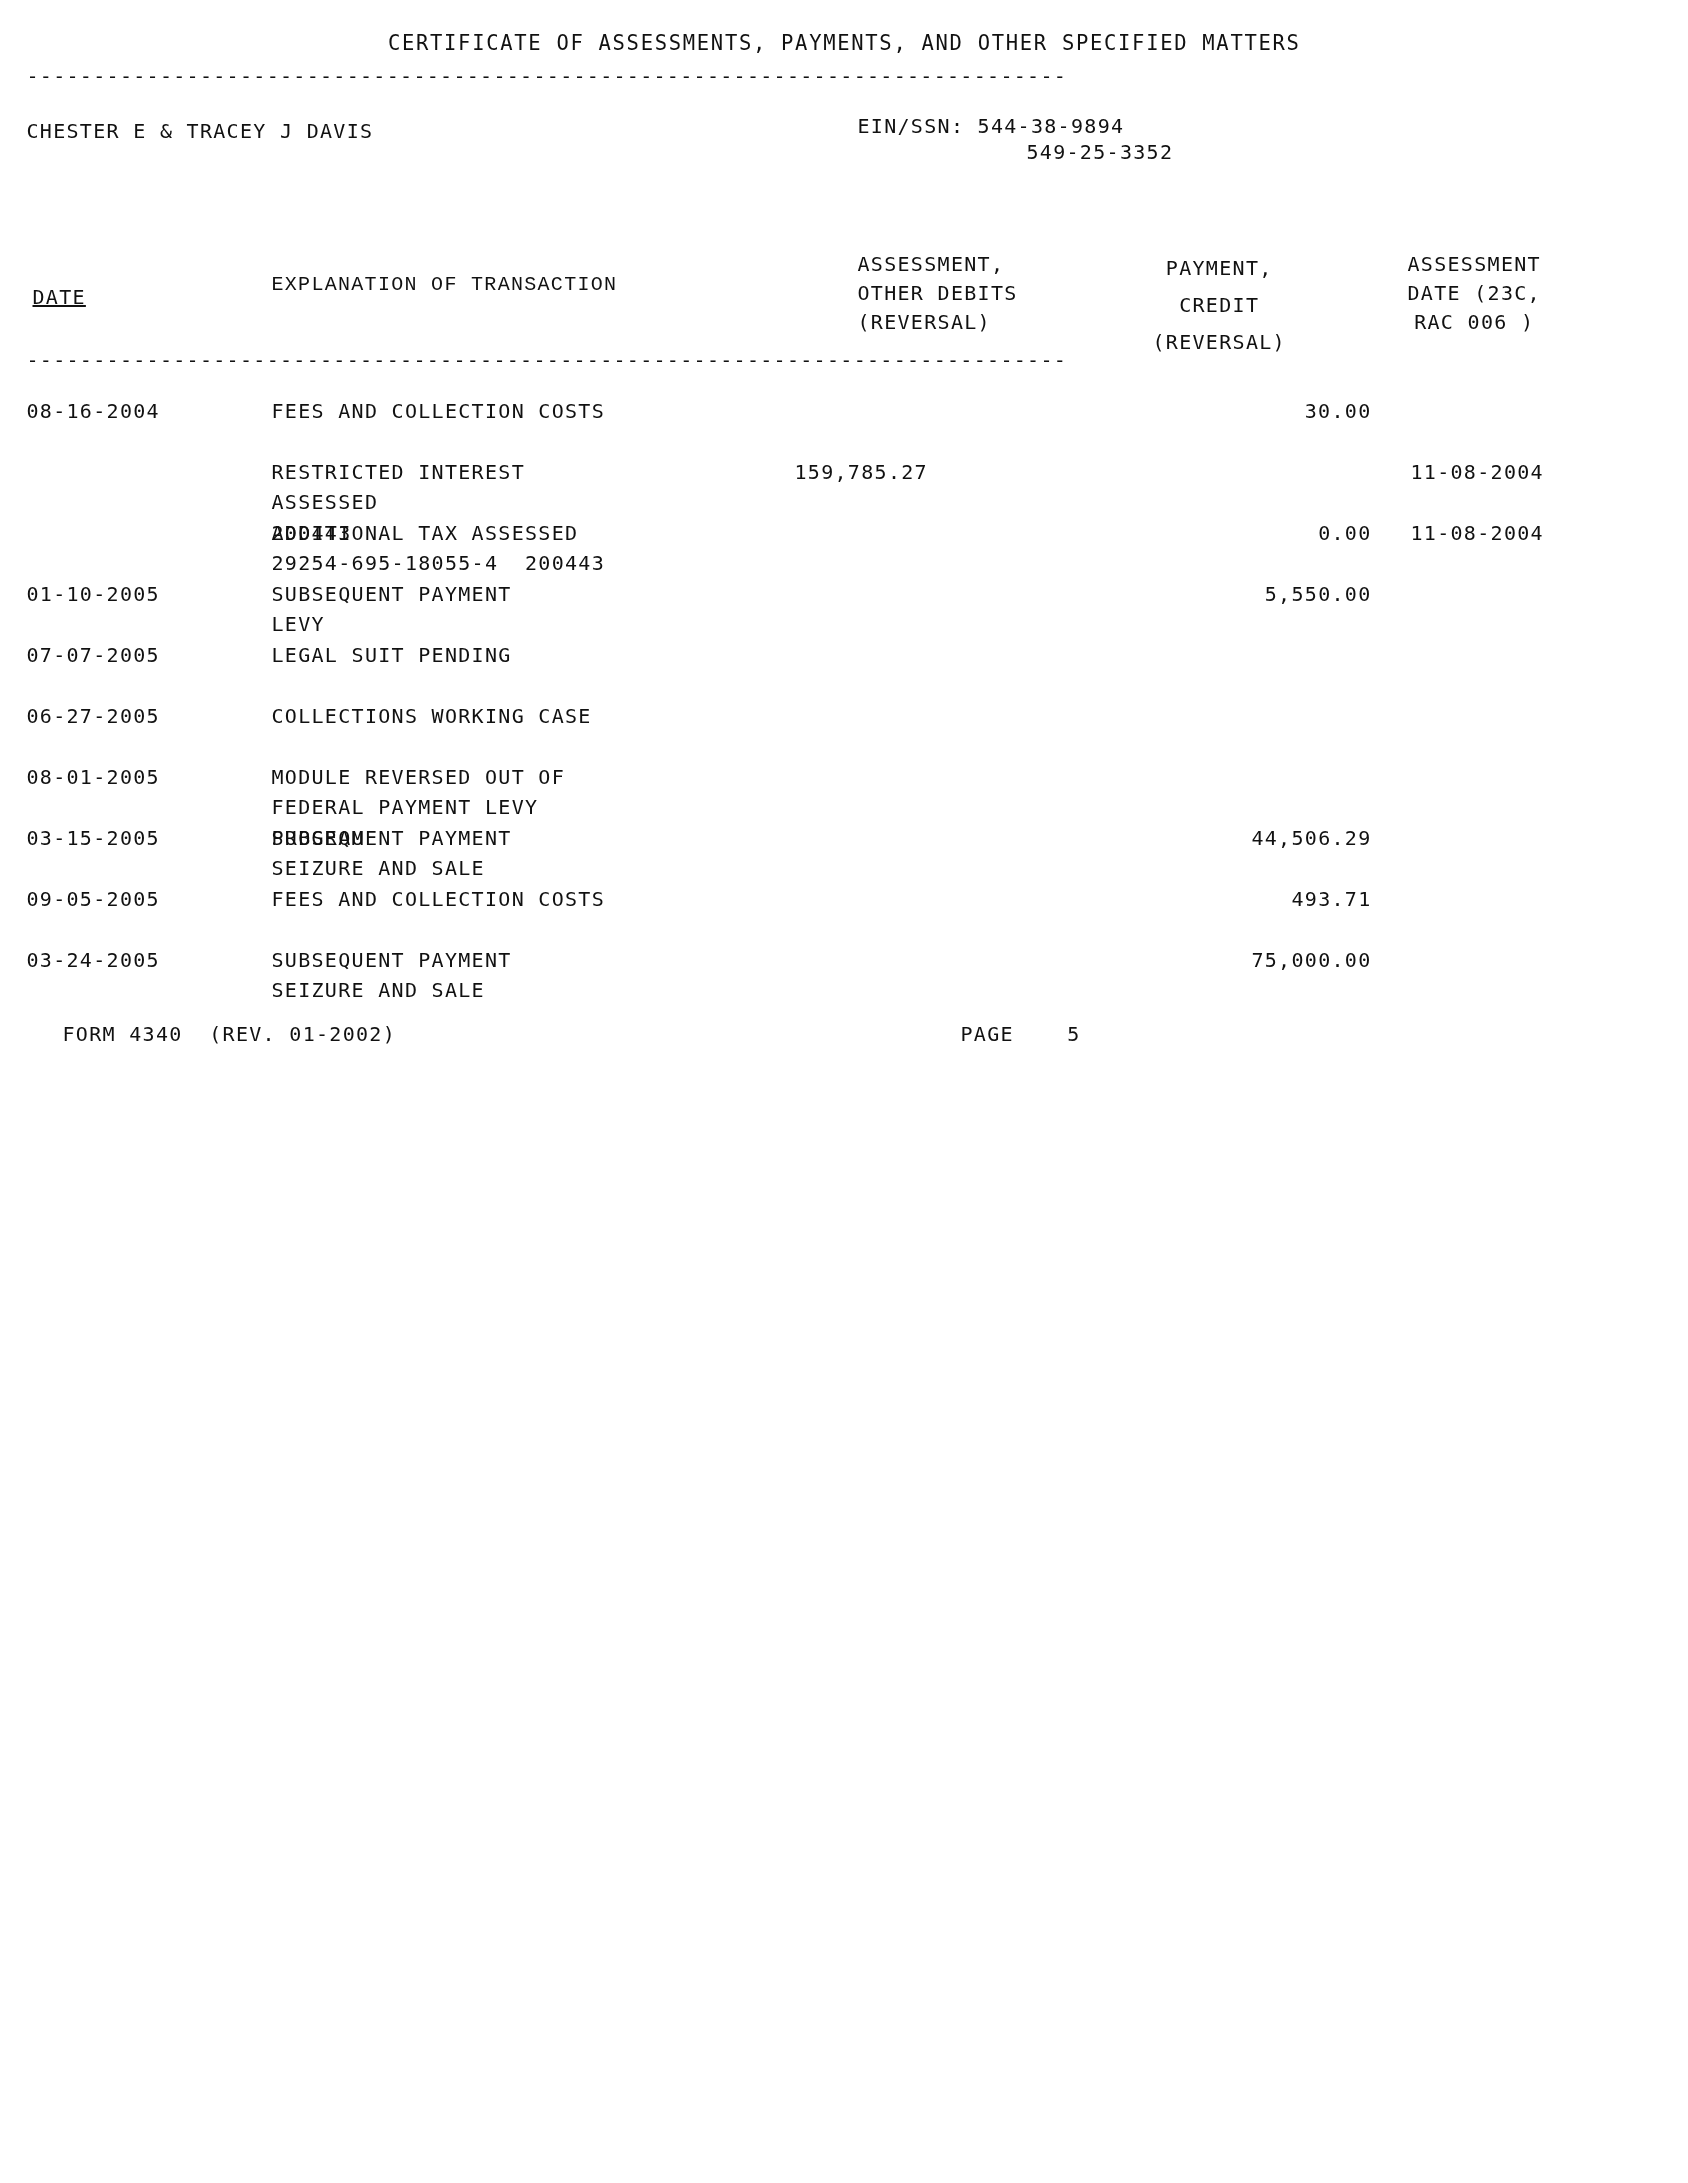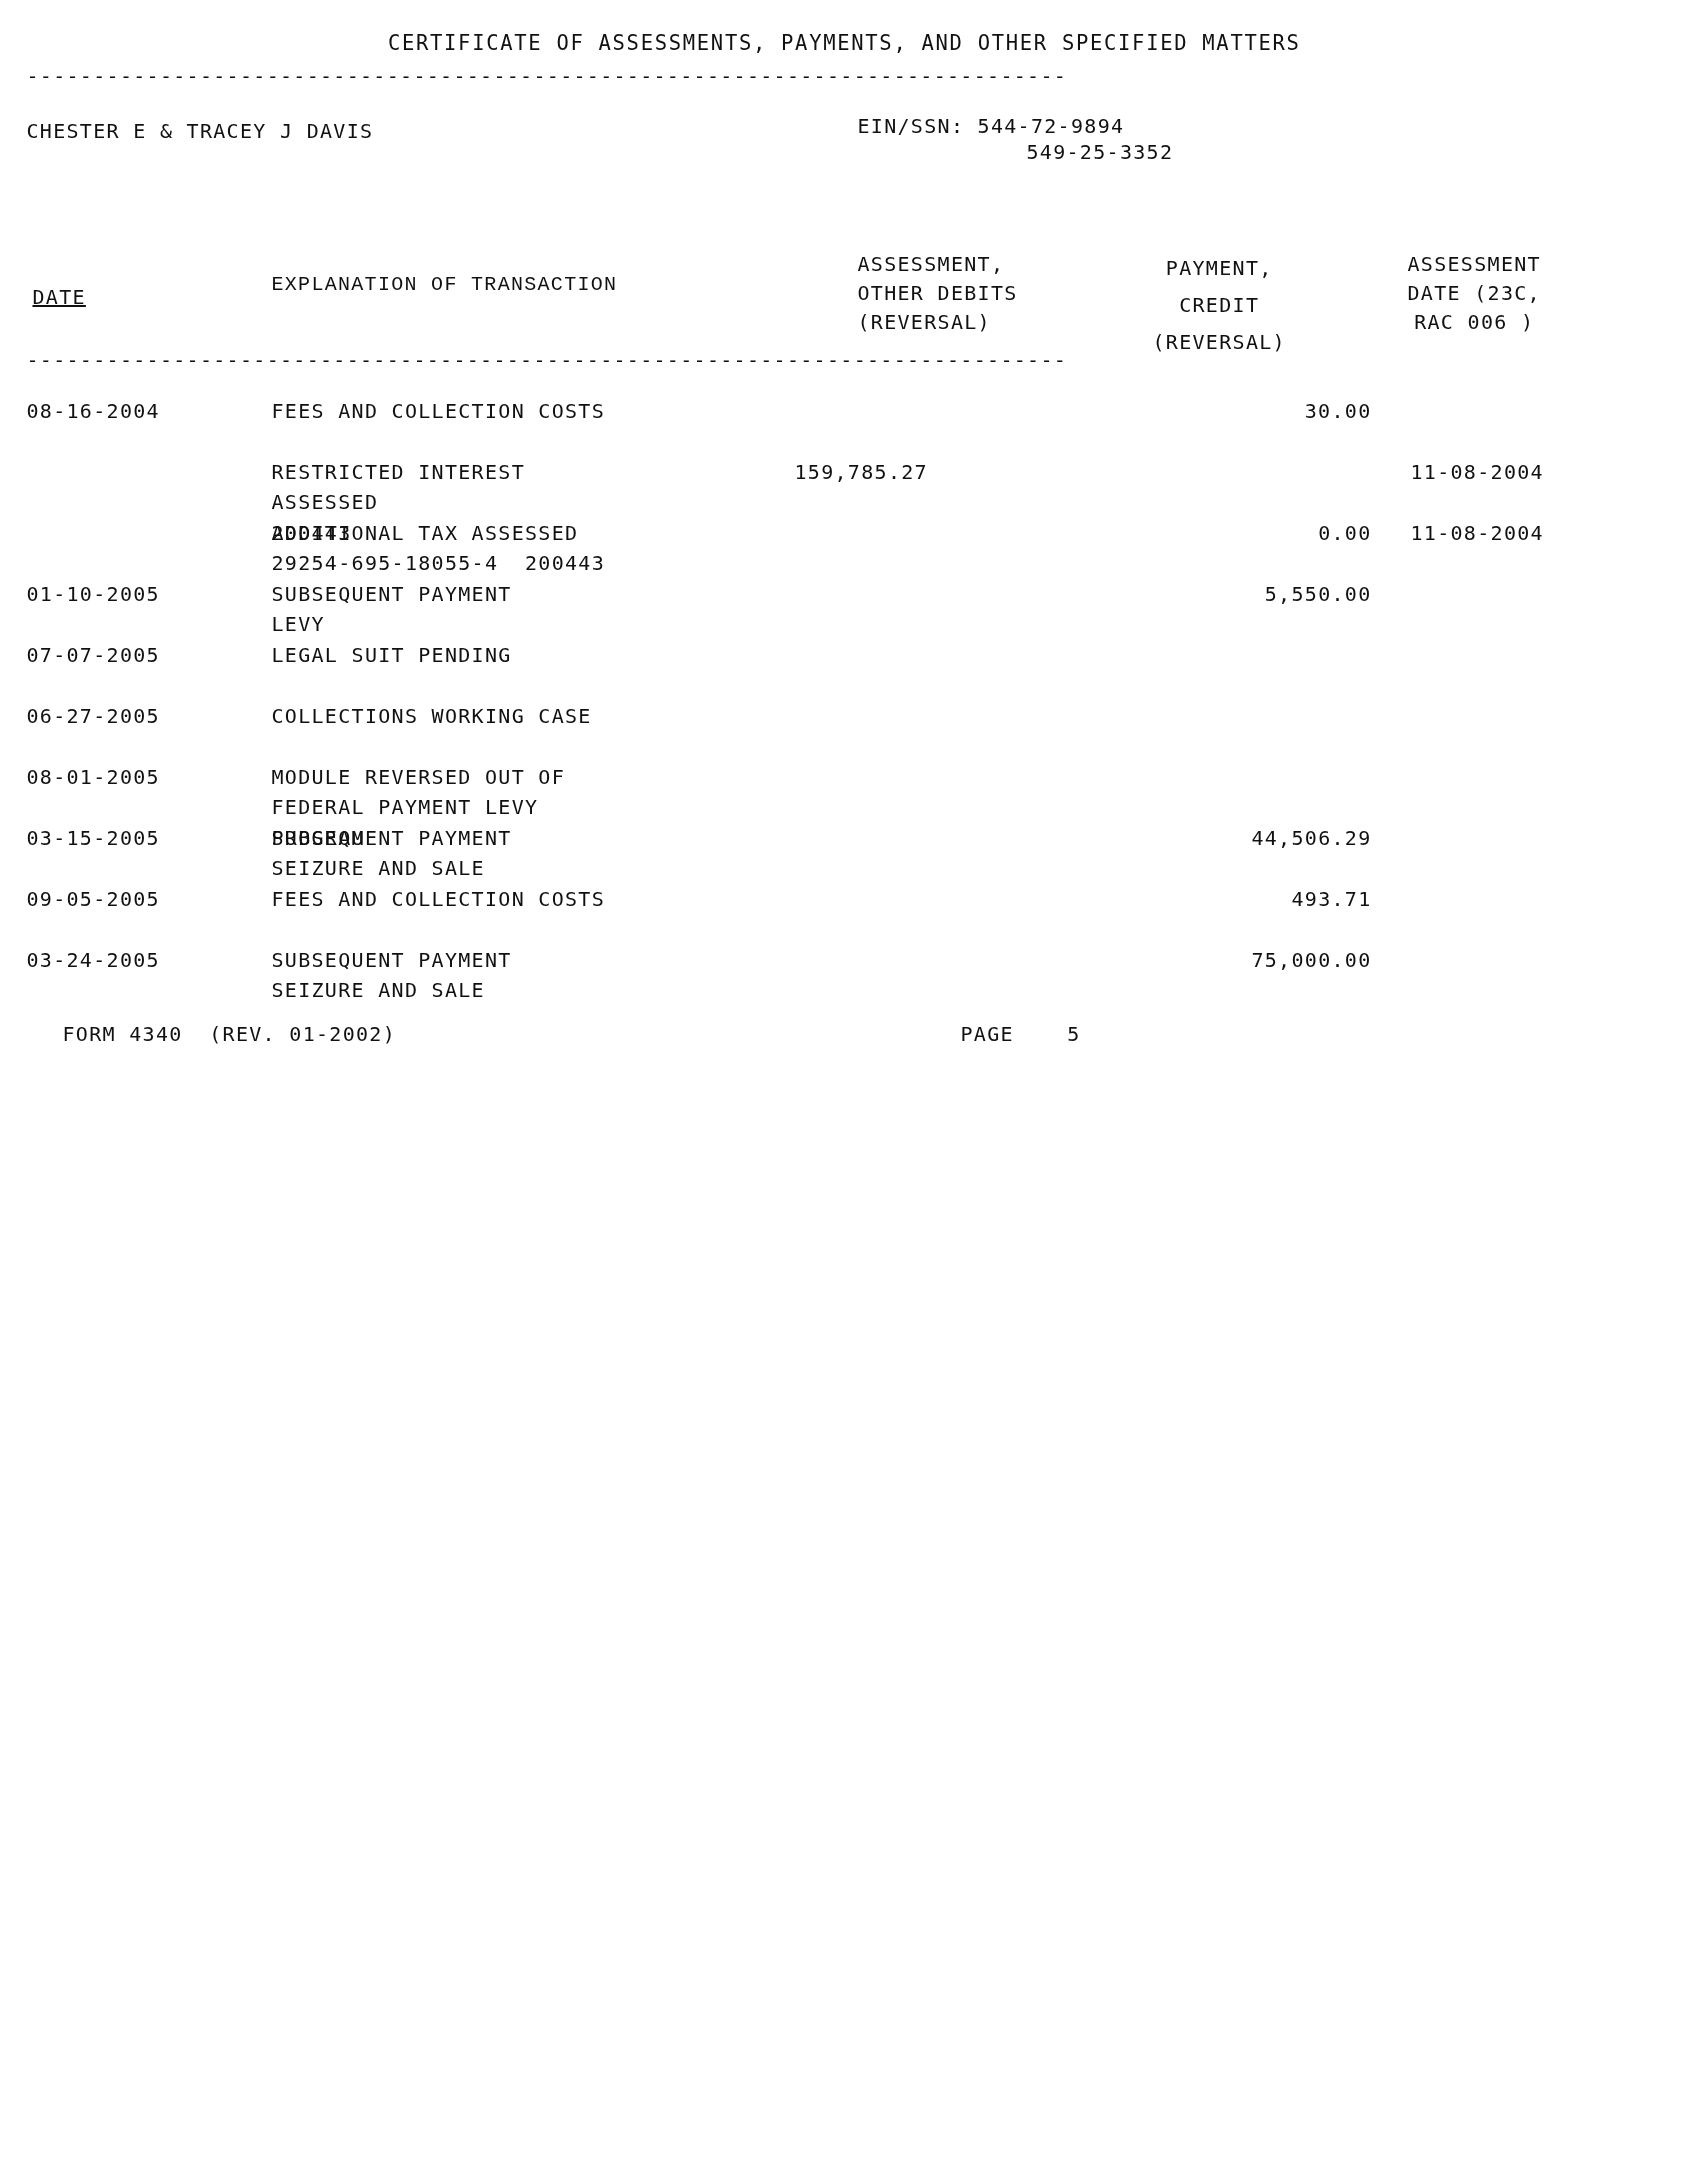--- a/index.html
+++ b/index.html
@@ -193,21 +193,21 @@
 
 <div class="page">
   <div class="doc">
 
     <div class="mono title">CERTIFICATE OF ASSESSMENTS, PAYMENTS, AND OTHER SPECIFIED MATTERS</div>
 
     <div class="mono rule">------------------------------------------------------------------------------</div>
 
     <div class="taxpayer-block">
       <div class="mono taxpayer-name">CHESTER E &amp; TRACEY J DAVIS</div>
-      <div class="mono ein-label">EIN/SSN: 544-72-9894</div>
+      <div class="mono ein-label">EIN/SSN: 544-38-9894</div>
       <div class="mono ein-2">549-25-3352</div>
     </div>
 
 
     <div class="colheader">
       <div class="mono ch-date">DATE</div>
       <div class="mono ch-expl">EXPLANATION OF TRANSACTION</div>
       <div class="mono ch-assess">ASSESSMENT,
 OTHER DEBITS
 (REVERSAL)</div>

